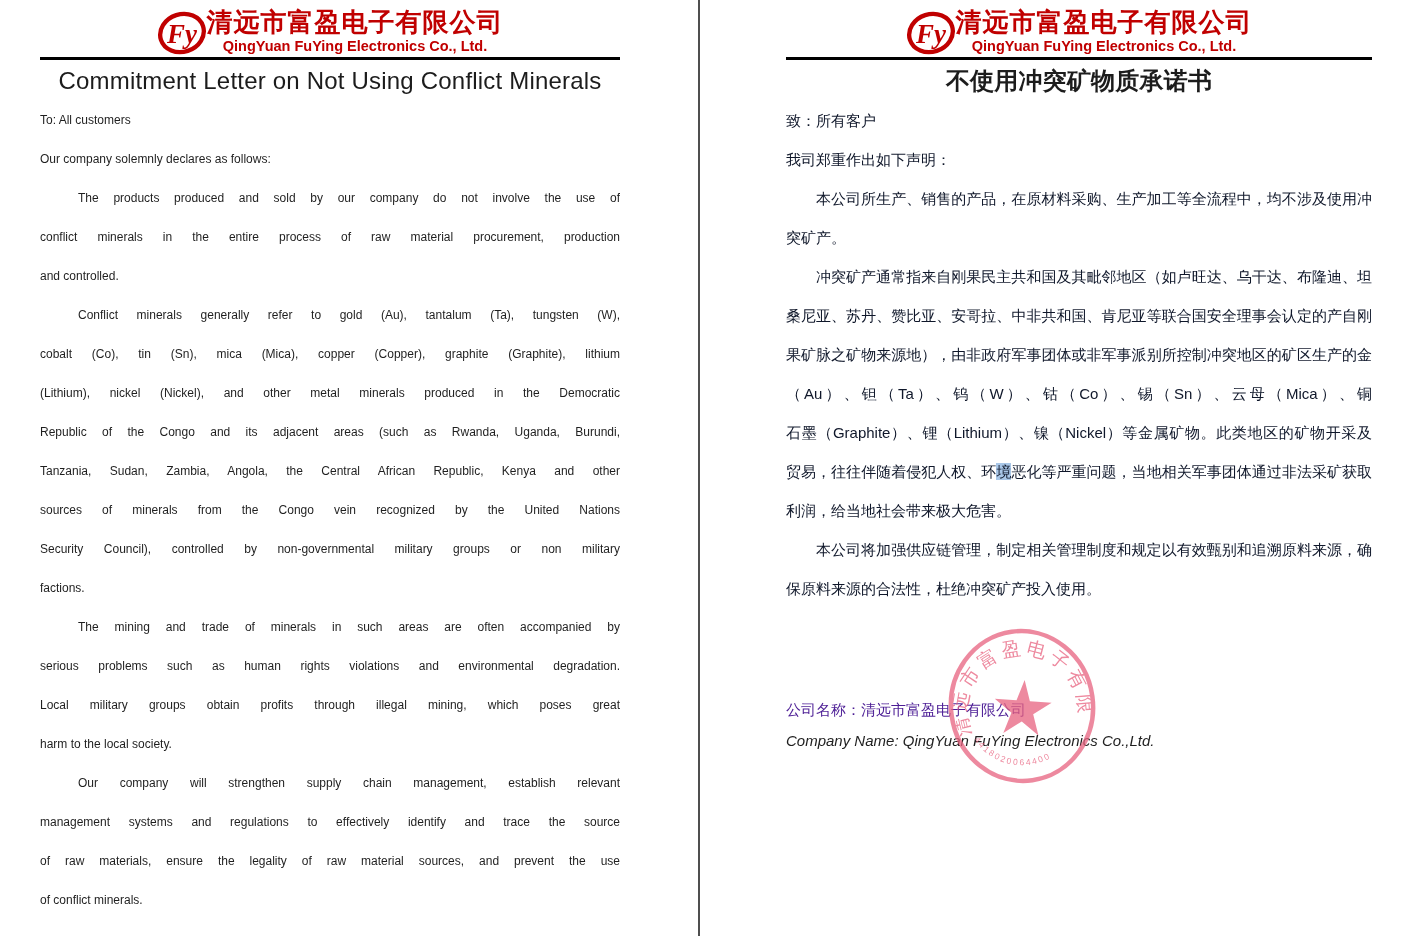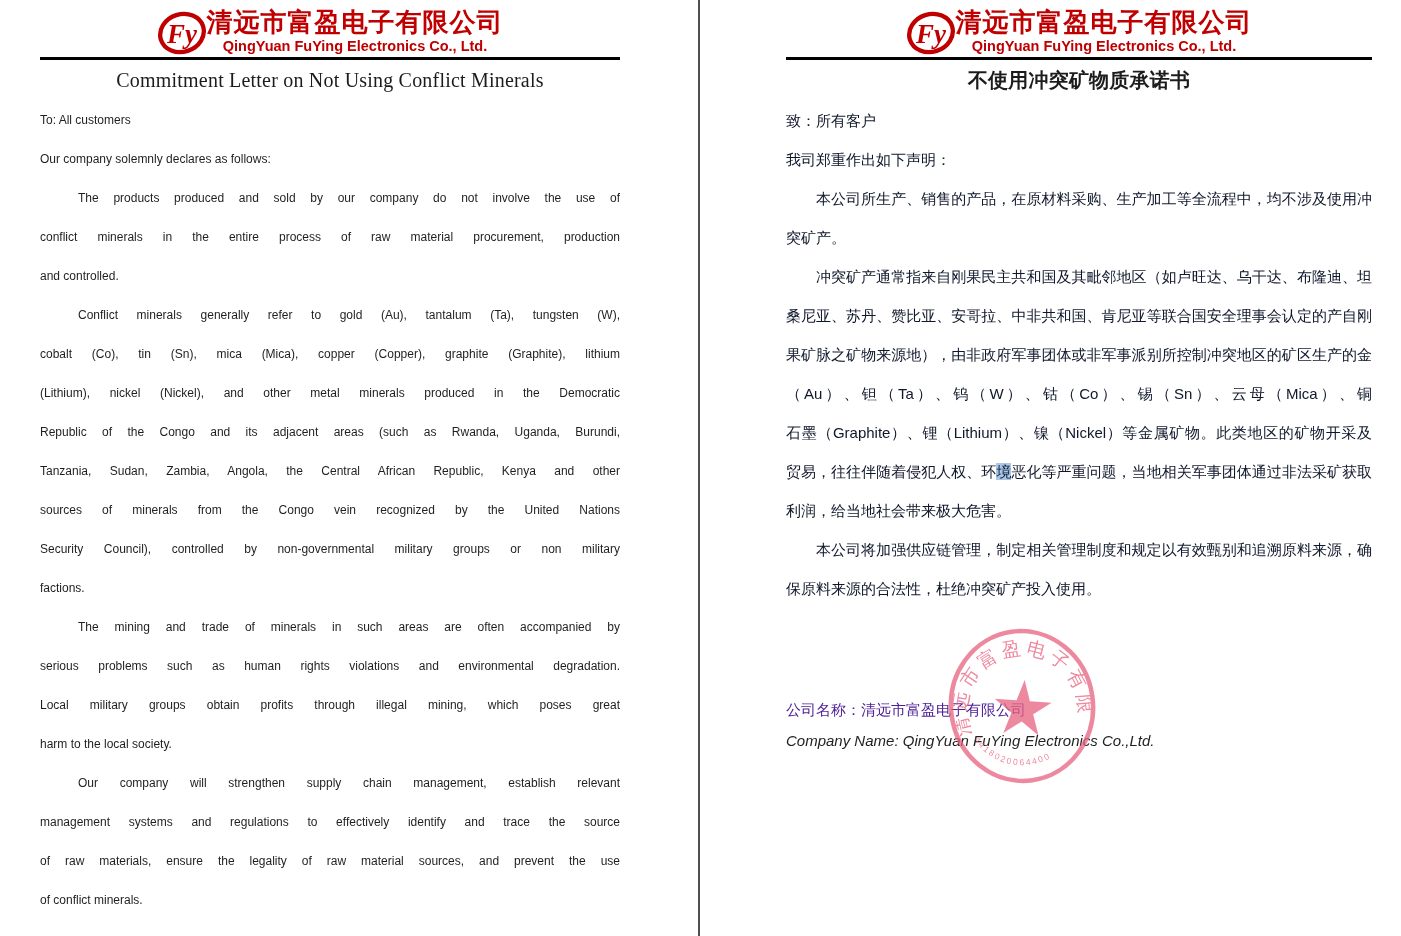--- a/index.html
+++ b/index.html
@@ -13,21 +13,21 @@
   .page-left  { left:40px;  width:580px; }
   .page-right { left:786px; width:586px; }
 
   
   .hdr { display:flex; justify-content:center; align-items:flex-start; gap:0; padding-top:8px; height:57px; }
   .hdr-txt { text-align:center; }
   .hdr-cn { font-family:"Liberation Serif","DejaVu Serif",serif; color:#c00000; font-size:26px; line-height:30px; font-weight:bold; letter-spacing:1px; white-space:nowrap; }
   .hdr-en { font-family:Liberation Sans, sans-serif; color:#c00000; font-size:14.5px; line-height:17px; font-weight:bold; white-space:nowrap; }
   .rule { height:3px; background:#000; }
 
-  .page-title { height:41px; line-height:41px; text-align:center; color:#1c1c1c; font-size:20px; letter-spacing:.2px;font-family:Liberation Serif, serif; }
+  .page-title { height:41px; line-height:41px; text-align:center; color:#1c1c1c; font-size:24px; letter-spacing:.2px; }
   .page-title.cn { font-weight:bold; }
 
   .body { margin-top:0; }
   .bl { height:39px; line-height:39px; color:#1f1f1f; overflow:hidden; }
   .page-left  .bl { font-size:12px; }
   .page-right .bl { font-size:15px; color:#0f172a; }
   .j    { text-align:justify; text-align-last:justify; }
   .last { text-align:left; text-align-last:left; }
   .ind  { padding-left:38px; }
   .ind2 { padding-left:30px; }

